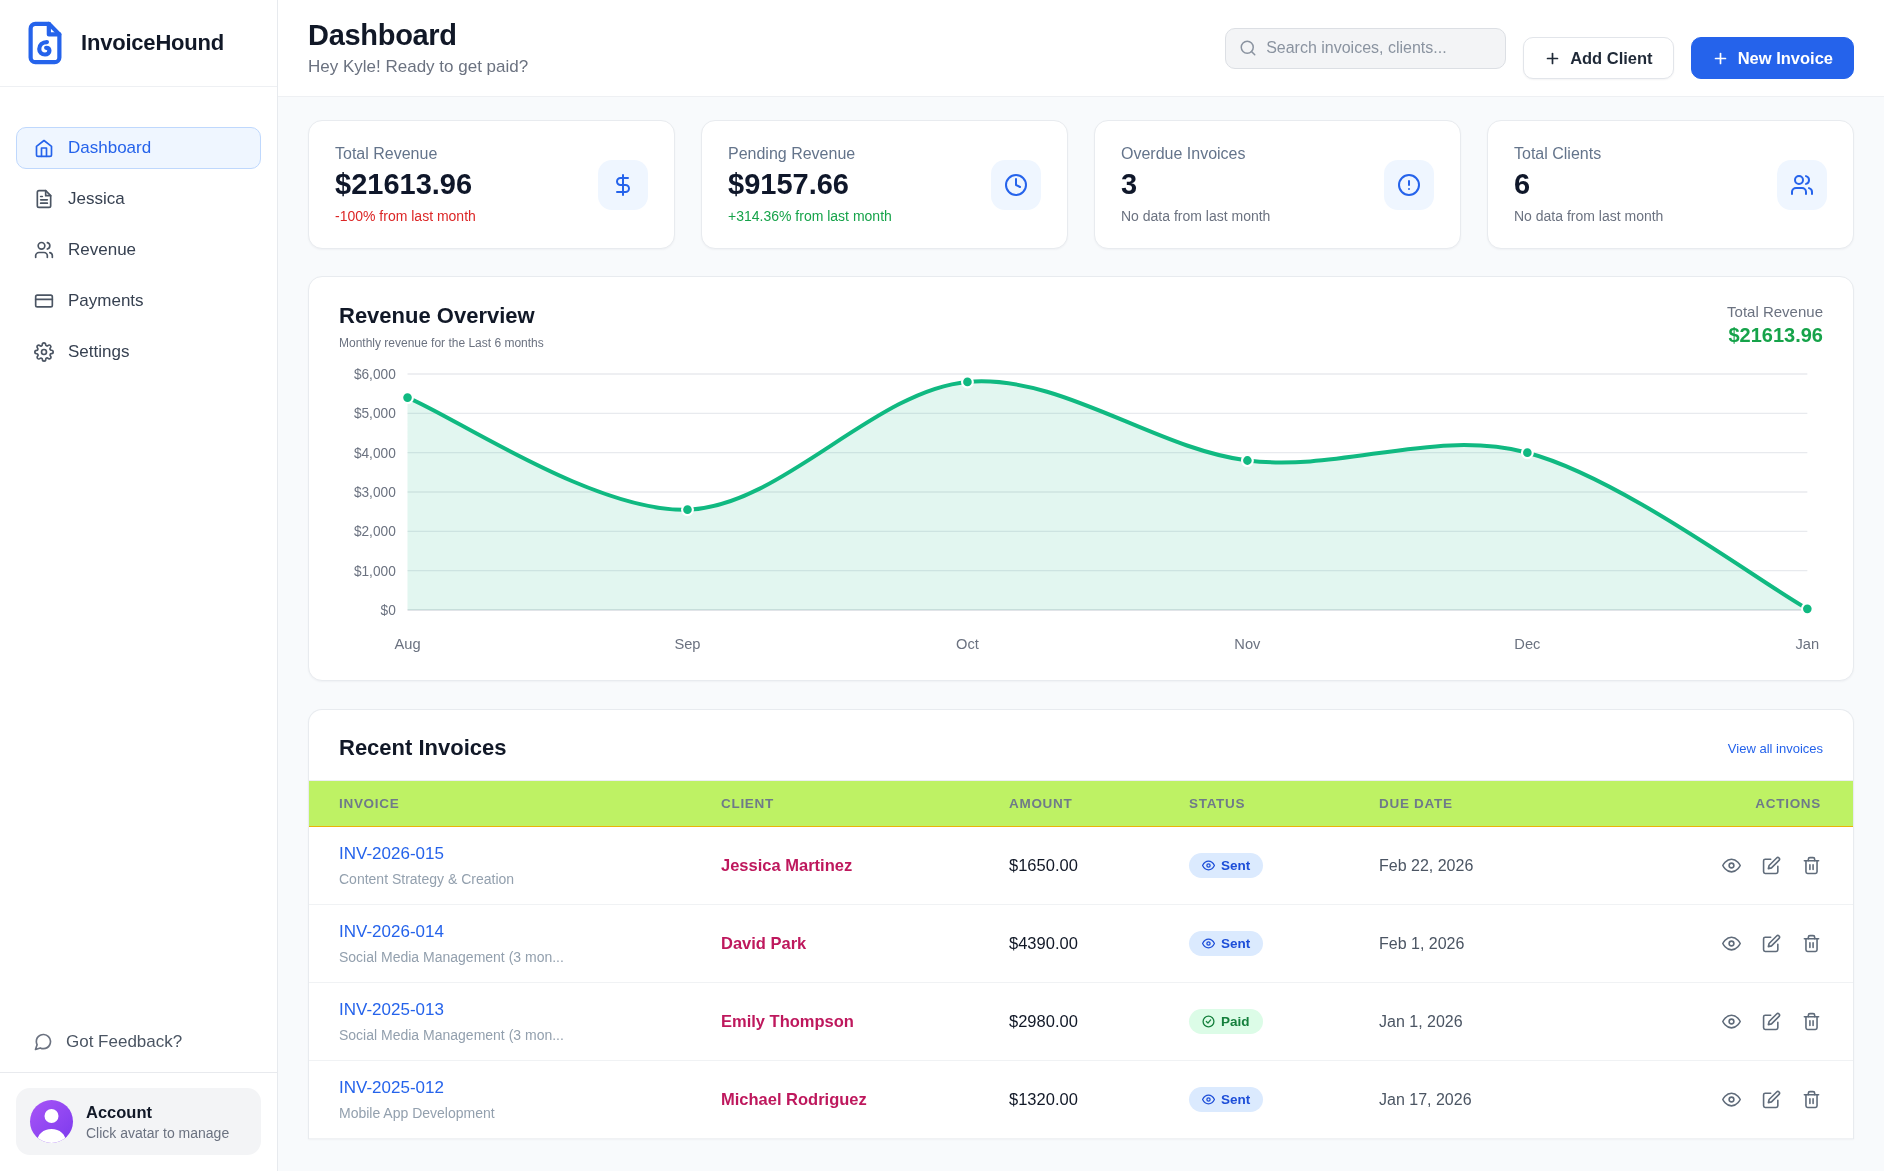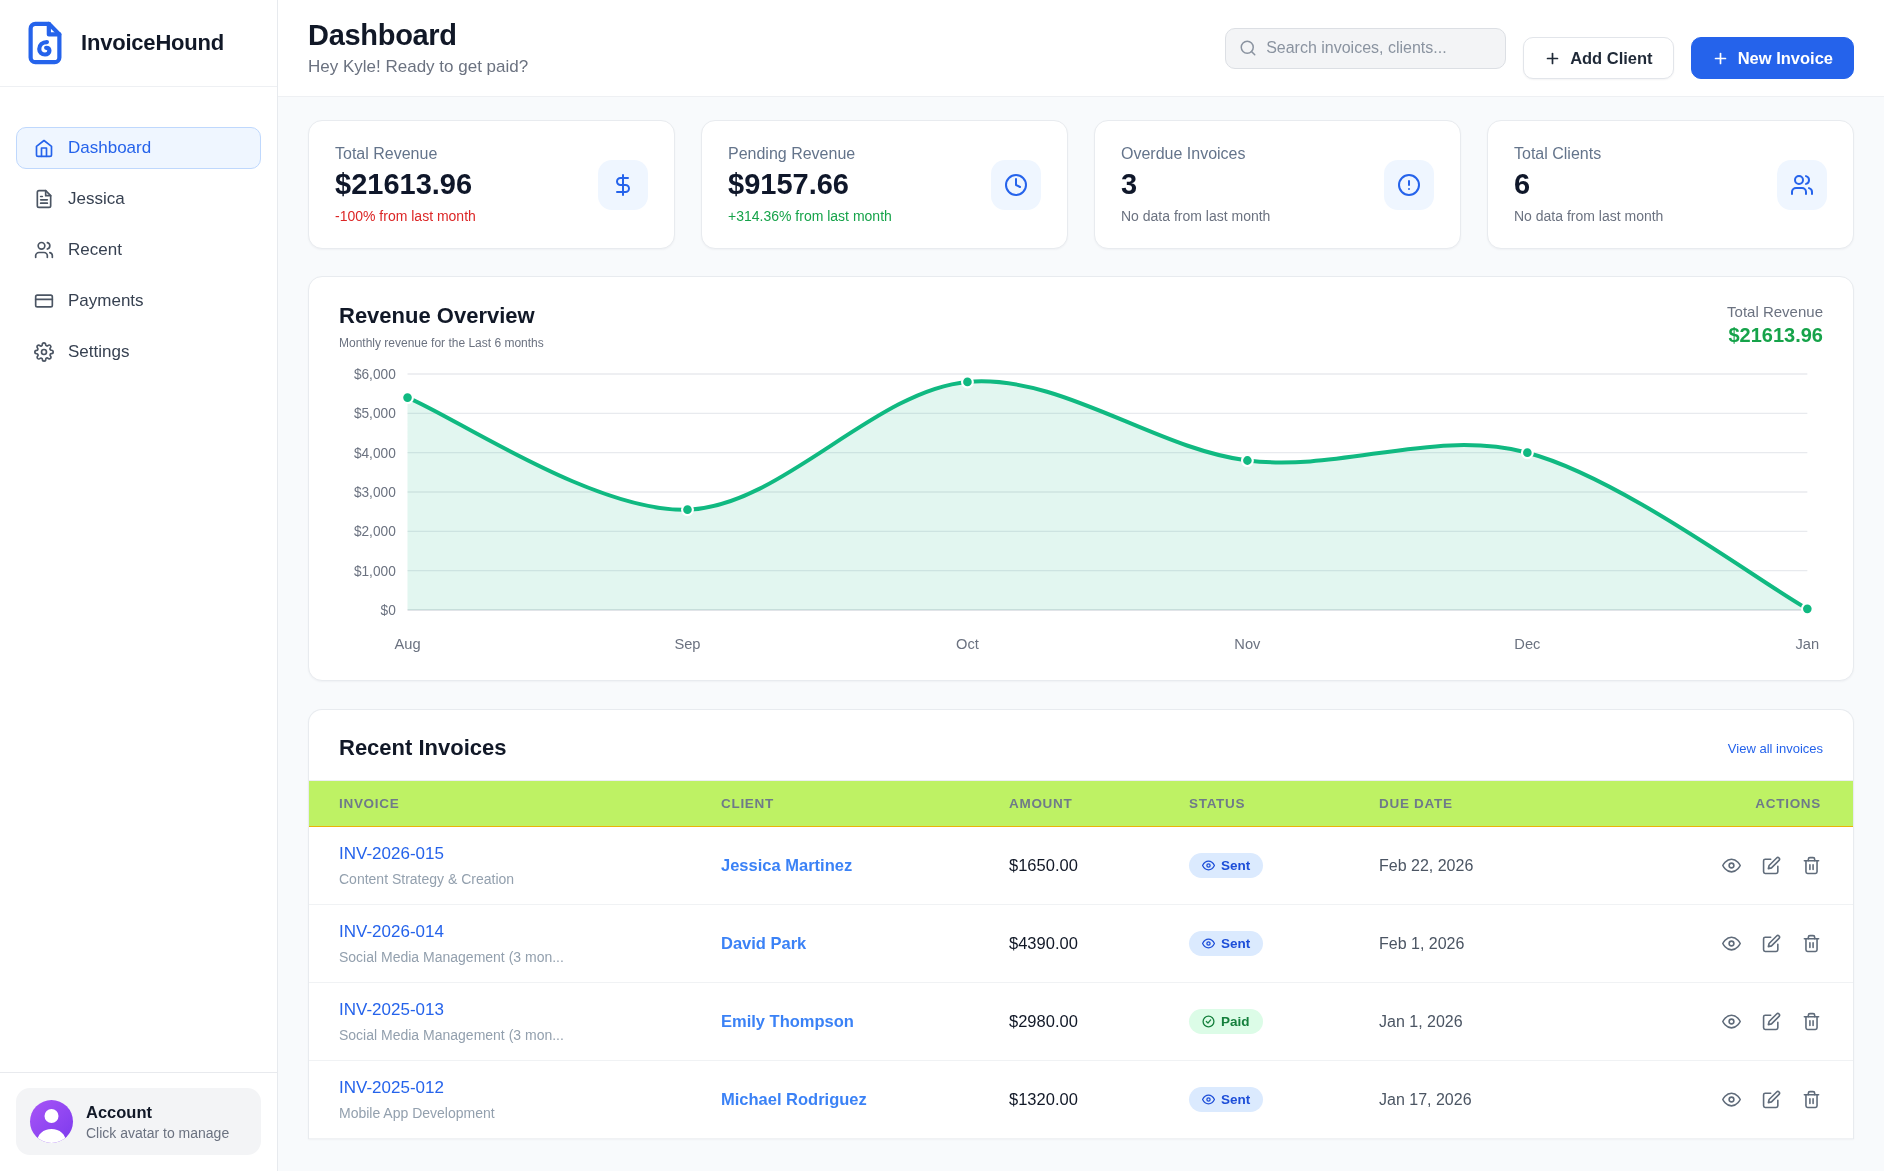--- a/index.html
+++ b/index.html
@@ -91,21 +91,21 @@
     padding:15px 0; }
   th:nth-child(1), td:nth-child(1) { padding-left:30px; width:412px; }
   th:nth-child(2), td:nth-child(2) { width:288px; }
   th:nth-child(3), td:nth-child(3) { width:180px; }
   th:nth-child(4), td:nth-child(4) { width:190px; }
   th:nth-child(5), td:nth-child(5) { width:246px; }
   th:nth-child(6), td:nth-child(6) { text-align:right; padding-right:32px; }
   tbody td { border-bottom:1px solid #f0f2f4; padding-top:17px; padding-bottom:17px; vertical-align:middle; }
   .inv-id { font-size:17px; color:#2563eb; font-weight:500; cursor:pointer; }
   .inv-desc { font-size:14px; color:#93a0ae; margin-top:7px; }
-  .cell-client { font-size:16.5px; font-weight:600; color:#3b82f6; }
+  .cell-client { font-size:16.5px; font-weight:600; color:#be185d; }
   .cell-amount { font-size:16.5px; font-weight:500; color:#111827; }
   .cell-due { font-size:16px; color:#4b5563; }
   .badge { display:inline-flex; align-items:center; gap:6px; padding:5px 13px; border-radius:999px;
     font-size:13.5px; font-weight:600; }
   .badge[data-status="sent"] { background:#dbeafe; color:#1d4ed8; }
   .badge[data-status="paid"] { background:#dcfce7; color:#15803d; }
   .badge .ic { display:none; line-height:0; }
   .badge[data-status="sent"] .ic-eye { display:inline-flex; }
   .badge[data-status="paid"] .ic-check { display:inline-flex; }
   .actions { display:flex; justify-content:flex-end; gap:21px; }
@@ -152,21 +152,21 @@
       </div>
       <div class="nav-item">
         <span class="nav-icon">
           <svg width="20" height="20" viewBox="0 0 24 24" fill="none" stroke="currentColor" stroke-width="2" stroke-linecap="round" stroke-linejoin="round">
               <path d="M16 21v-2a4 4 0 0 0-4-4H6a4 4 0 0 0-4 4v2"></path>
               <circle cx="9" cy="7" r="4"></circle>
               <path d="M22 21v-2a4 4 0 0 0-3-3.87"></path>
               <path d="M16 3.13a4 4 0 0 1 0 7.75"></path>
             </svg>
         </span>
-        <span class="nav-label">Recent</span>
+        <span class="nav-label">Revenue</span>
       </div>
       <div class="nav-item">
         <span class="nav-icon">
           <svg width="20" height="20" viewBox="0 0 24 24" fill="none" stroke="currentColor" stroke-width="2" stroke-linecap="round" stroke-linejoin="round">
               <rect x="2" y="5" width="20" height="14" rx="2"></rect>
               <path d="M2 10h20"></path>
             </svg>
         </span>
         <span class="nav-label">Payments</span>
       </div>
@@ -175,20 +175,28 @@
           <svg width="20" height="20" viewBox="0 0 24 24" fill="none" stroke="currentColor" stroke-width="2" stroke-linecap="round" stroke-linejoin="round">
               <circle cx="12" cy="12" r="3"></circle>
               <path d="M19.4 15a1.65 1.65 0 0 0 .33 1.82l.06.06a2 2 0 1 1-2.83 2.83l-.06-.06a1.65 1.65 0 0 0-1.82-.33 1.65 1.65 0 0 0-1 1.51V21a2 2 0 1 1-4 0v-.09a1.65 1.65 0 0 0-1-1.51 1.65 1.65 0 0 0-1.82.33l-.06.06a2 2 0 1 1-2.83-2.83l.06-.06a1.65 1.65 0 0 0 .33-1.82 1.65 1.65 0 0 0-1.51-1H3a2 2 0 1 1 0-4h.09a1.65 1.65 0 0 0 1.51-1 1.65 1.65 0 0 0-.33-1.82l-.06-.06a2 2 0 1 1 2.83-2.83l.06.06a1.65 1.65 0 0 0 1.82.33h.01a1.65 1.65 0 0 0 1-1.51V3a2 2 0 1 1 4 0v.09a1.65 1.65 0 0 0 1 1.51 1.65 1.65 0 0 0 1.82-.33l.06-.06a2 2 0 1 1 2.83 2.83l-.06.06a1.65 1.65 0 0 0-.33 1.82v.01a1.65 1.65 0 0 0 1.51 1H21a2 2 0 1 1 0 4h-.09a1.65 1.65 0 0 0-1.51 1z"></path>
             </svg>
         </span>
         <span class="nav-label">Settings</span>
       </div>
     </nav>
 
     <div class="sidebar-footer">
+      <div class="feedback">
+        <span class="f-icon">
+          <svg width="20" height="20" viewBox="0 0 24 24" fill="none" stroke="currentColor" stroke-width="2" stroke-linecap="round" stroke-linejoin="round">
+              <path d="M21 11.5a8.38 8.38 0 0 1-.9 3.8 8.5 8.5 0 0 1-7.6 4.7 8.38 8.38 0 0 1-3.8-.9L3 21l1.9-5.7a8.38 8.38 0 0 1-.9-3.8 8.5 8.5 0 0 1 4.7-7.6 8.38 8.38 0 0 1 3.8-.9h.5a8.48 8.48 0 0 1 8 8v.5z"></path>
+            </svg>
+        </span>
+        <span>Got Feedback?</span>
+      </div>
       <div class="account-wrap">
         <div class="account-card">
           <span class="avatar">
             <svg width="43" height="43" viewBox="0 0 43 43">
                 <circle cx="21.5" cy="16" r="7" fill="#ffffff"></circle>
                 <path d="M7 43c0-9 6.5-14 14.5-14S36 34 36 43z" fill="#ffffff"></path>
               </svg>
           </span>
           <div>
             <div class="account-title">Account</div>

